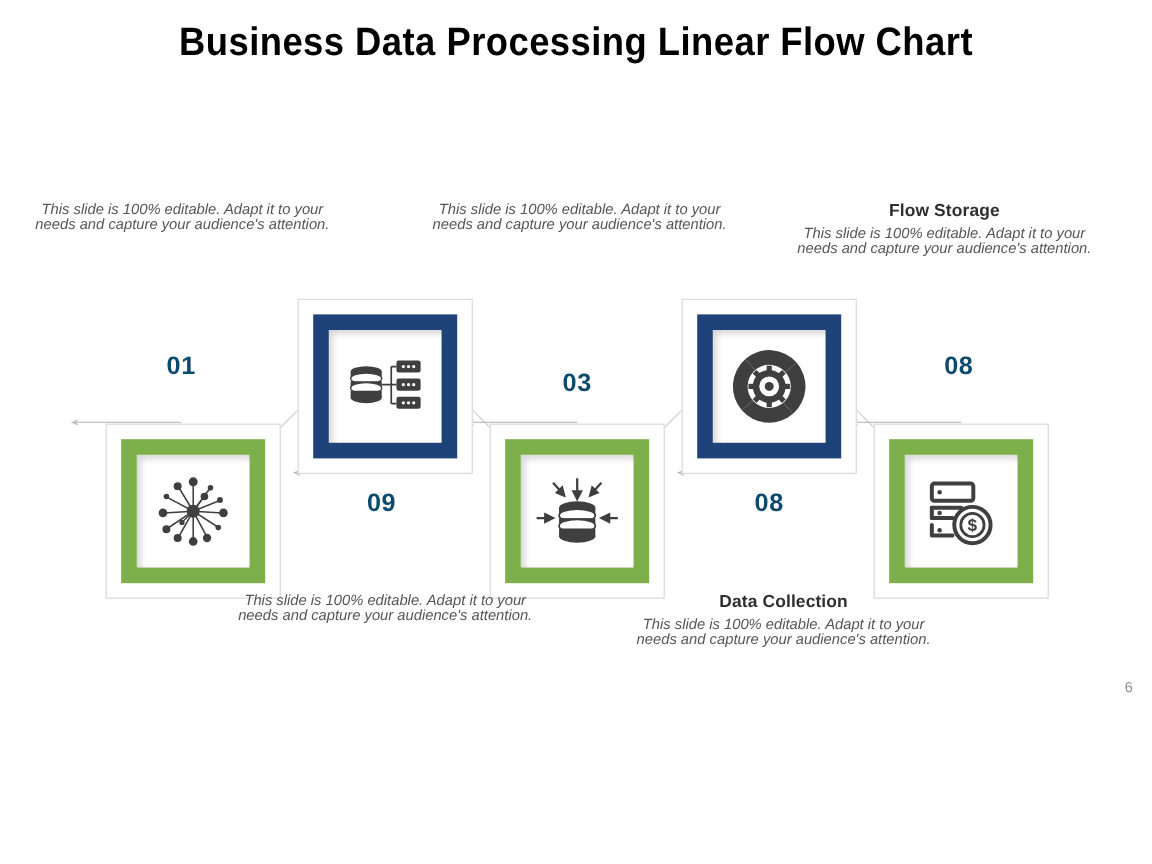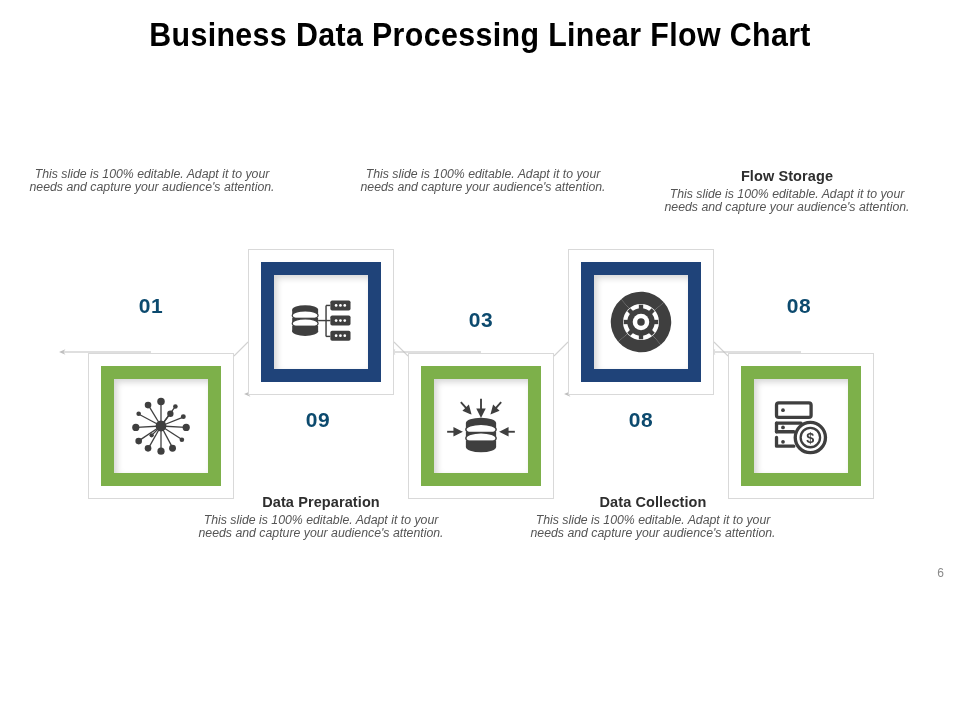--- a/index.html
+++ b/index.html
@@ -353,21 +353,20 @@
   <div class="textblock" id="text-3">
     <div class="tb-body">This slide is 100% editable. Adapt it to your needs and capture your audience's attention.</div>
   </div>
 
   <div class="textblock" id="text-5">
     <div class="tb-title">Flow Storage</div>
     <div class="tb-body">This slide is 100% editable. Adapt it to your needs and capture your audience's attention.</div>
   </div>
 
   <div class="textblock" id="text-2">
-    <div class="tb-title">Data Preparation</div>
     <div class="tb-body">This slide is 100% editable. Adapt it to your needs and capture your audience's attention.</div>
   </div>
 
   <div class="textblock" id="text-4">
     <div class="tb-title">Data Collection</div>
     <div class="tb-body">This slide is 100% editable. Adapt it to your needs and capture your audience's attention.</div>
   </div>
 
   <div id="page-num">6</div>
 

